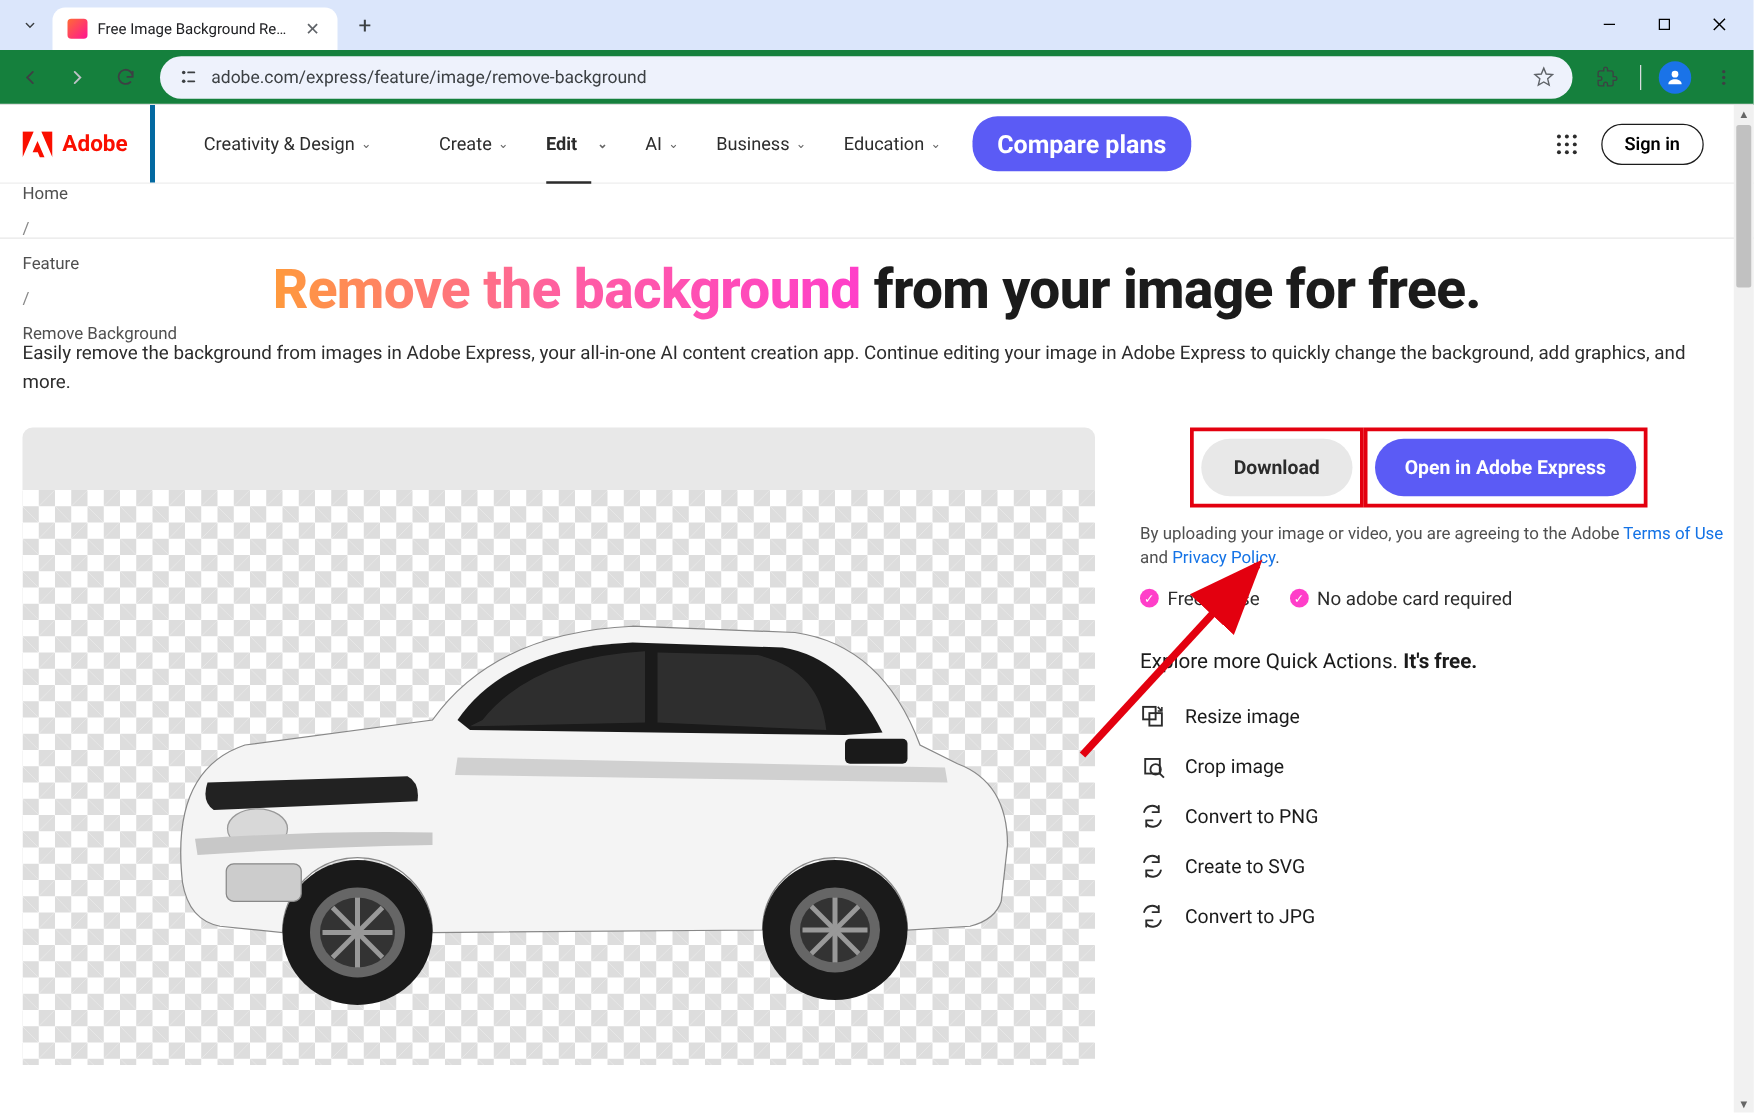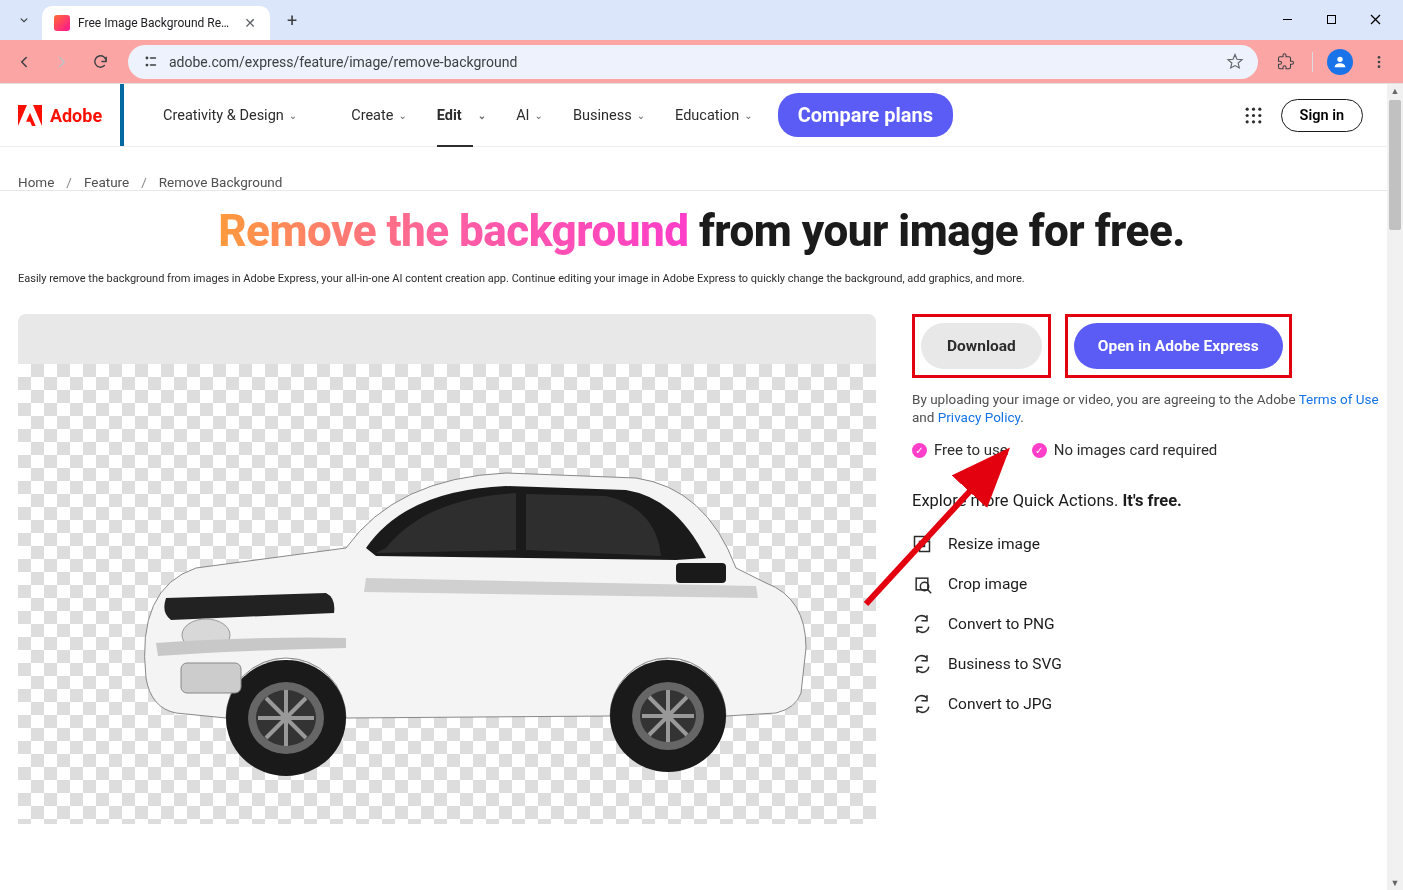--- a/index.html
+++ b/index.html
@@ -9,21 +9,21 @@
 .browser-top { background: #dbe6fb; height: 40px; display: flex; align-items: flex-end; padding: 0 6px; }
 .dropdown-btn { width: 28px; height: 28px; display: flex; align-items: center; justify-content: center; margin: 0 4px 6px 4px; border-radius: 6px; }
 .tab { background: #fff; height: 34px; border-radius: 10px 10px 0 0; display: flex; align-items: center; padding: 0 12px; width: 228px; gap: 8px; }
 .favicon { width: 16px; height: 16px; border-radius: 3px; background: linear-gradient(135deg,#ff6b35,#ff1493); flex-shrink: 0; }
 .tab-title { font-size: 12px; color: #202124; white-space: nowrap; overflow: hidden; text-overflow: ellipsis; flex: 1; }
 .tab-close { width: 16px; height: 16px; display: flex; align-items: center; justify-content: center; color: #5f6368; font-size: 14px; }
 .new-tab { width: 28px; height: 28px; display: flex; align-items: center; justify-content: center; margin: 0 0 6px 8px; font-size: 18px; color: #3c4043; }
 .window-controls { margin-left: auto; display: flex; gap: 0; padding-bottom: 6px; }
 .win-btn { width: 44px; height: 30px; display: flex; align-items: center; justify-content: center; color: #202124; }
 
-.browser-toolbar { background: #fca5a5; height: 44px; display: flex; align-items: center; padding: 0 8px; gap: 6px; border-bottom: 1px solid #e0e0e0; }
+.browser-toolbar { background: #15803d; height: 44px; display: flex; align-items: center; padding: 0 8px; gap: 6px; border-bottom: 1px solid #e0e0e0; }
 .nav-btn { width: 32px; height: 32px; display: flex; align-items: center; justify-content: center; border-radius: 50%; color: #3c4043; }
 .nav-btn.disabled { color: #bdc1c6; }
 .url-bar { flex: 1; height: 34px; background: #eef2fc; border-radius: 17px; display: flex; align-items: center; padding: 0 14px; gap: 10px; margin: 0 6px; }
 .url-icon { display: flex; align-items: center; justify-content: center; }
 .url-text { font-size: 14px; color: #3c4043; flex: 1; }
 .toolbar-icon { width: 32px; height: 32px; display: flex; align-items: center; justify-content: center; color: #3c4043; }
 .profile-icon { width: 26px; height: 26px; border-radius: 50%; background: #1a73e8; display: flex; align-items: center; justify-content: center; margin: 0 4px; }
 .divider-v { width: 1px; height: 20px; background: #dadce0; margin: 0 4px; }
 
 
@@ -38,40 +38,40 @@
 .nav-cell { flex: 0 0 auto; padding: 0 24px; display: flex; align-items: center; height: 100%; border-left: 4px solid #0369a1; }
 .nav-item { padding: 0 15px; height: 63px; display: flex; align-items: center; gap: 5px; font-size: 14.5px; color: #2c2c2c; cursor: pointer; position: relative; }
 .nav-item.active { font-weight: 700; gap: 16px; }
 .nav-item.active::after { content: ""; position: absolute; left: 15px; right: 28px; bottom: 0; height: 2px; background: #2c2c2c; }
 .chev { font-size: 10px; color: #666; }
 .compare-btn { background: #5b5bf5; color: #fff; font-weight: 700; font-size: 20px; padding: 10px 20px; border-radius: 20px; margin-left: 10px; }
 .header-spacer { flex: 1; }
 .apps-icon { display: flex; align-items: center; justify-content: center; margin-right: 18px; cursor: pointer; }
 .signin-btn { border: 1.5px solid #1b1b1b; border-radius: 18px; padding: 7px 18px; font-size: 14.5px; font-weight: 600; margin-right: 40px; cursor: pointer; }
 
-.breadcrumb { height: 44px; display: flex; align-items: flex-end; padding: 0 18px; gap: 12px; font-size: 13.5px; color: #505050; border-bottom: 1px solid #e8e8e8; }
+.breadcrumb { height: 44px; display: flex; align-items: flex-start; padding: 0 18px; gap: 12px; font-size: 13.5px; color: #505050; border-bottom: 1px solid #e8e8e8; flex-direction: column; }
 .crumb { color: #505050; }
 .crumb-sep { color: #888; }
 
 .hero { padding: 14px 18px 0 18px; }
 .hero-title { text-align: center; font-size: 44px; font-weight: 800; color: #1b1b1b; letter-spacing: -0.5px; margin-bottom: 14px; }
 .gradient-text { background: linear-gradient(90deg, #ff9a3c 0%, #ff5ea3 50%, #ff3ec9 100%); -webkit-background-clip: text; background-clip: text; color: transparent; }
-.hero-sub { font-size: 11px; color: #2c2c2c; margin-bottom: 26px; line-height: 1.5; }
+.hero-sub { font-size: 15px; color: #2c2c2c; margin-bottom: 26px; line-height: 1.5; }
 
 .main-row { display: flex; gap: 36px; padding: 0 18px 40px 18px; }
 .preview-pane { flex: 0 0 858px; }
 .preview-top-bar { height: 50px; background: #e8e8e8; border-radius: 8px 8px 0 0; }
 .preview-img { height: 460px; position: relative; background-color: #fff; background-image:
   linear-gradient(45deg,#ddd 25%,transparent 25%),linear-gradient(-45deg,#ddd 25%,transparent 25%),
   linear-gradient(45deg,transparent 75%,#ddd 75%),linear-gradient(-45deg,transparent 75%,#ddd 75%);
   background-size: 26px 26px; background-position: 0 0,0 13px,13px -13px,-13px 0; }
 .car { position: absolute; left: 48px; top: 34px; width: 760px; height: 420px; }
 
 .side-pane { flex: 1; }
-.btn-row { display: flex; gap: 14px; margin-bottom: 12px; }
+.btn-row { display: flex; margin-bottom: 12px; margin-left: 40px; }
 .highlight-box { border: 3px solid #e3000f; padding: 6px; }
 .download-btn { background: #e8e8e8; color: #2c2c2c; font-weight: 700; font-size: 15.5px; padding: 14px 26px; border-radius: 24px; }
 .open-btn { background: #5b5bf5; color: #fff; font-weight: 700; font-size: 15.5px; padding: 14px 24px; border-radius: 24px; white-space: nowrap; }
 .disclaimer { font-size: 13.5px; color: #505050; line-height: 1.4; margin-bottom: 14px; }
 .link { color: #1473e6; }
 .perks { display: flex; gap: 24px; margin-bottom: 32px; }
 .perk { display: flex; align-items: center; gap: 7px; font-size: 15px; color: #2c2c2c; }
 .perk-icon { width: 15px; height: 15px; border-radius: 50%; background: #ff3ec9; display: flex; align-items: center; justify-content: center; color: #fff; font-size: 10px; flex-shrink: 0; }
 .explore { font-size: 16.5px; color: #1b1b1b; margin-bottom: 24px; }
 .explore strong { font-weight: 700; }
@@ -295,21 +295,21 @@
       <p class="disclaimer">
         <span>By uploading your image or video, you are agreeing to the Adobe </span><span class="link">Terms of Use</span><span> and </span><span class="link">Privacy Policy</span><span>.</span>
       </p>
       <div class="perks">
         <div class="perk">
             <span class="perk-icon">✓</span>
             <span>Free to use</span>
           </div>
         <div class="perk">
             <span class="perk-icon">✓</span>
-            <span>No images card required</span>
+            <span>No adobe card required</span>
           </div>
       </div>
       <p class="explore">
         <span>Explore more Quick Actions. </span><strong>It's free.</strong>
       </p>
       <div class="qa-list">
         <div class="qa-item">
           <span class="qa-icon">
               <svg width="20" height="20" viewBox="0 0 24 24">
                 <rect x="3" y="3" width="12" height="12" stroke="#2c2c2c" stroke-width="1.8" fill="none"></rect>
@@ -336,21 +336,21 @@
               </svg>
             </span>
           <span>Convert to PNG</span>
         </div>
         <div class="qa-item">
           <span class="qa-icon">
               <svg width="20" height="20" viewBox="0 0 24 24">
                 <path d="M4 8a8 8 0 0 1 14-3M20 16a8 8 0 0 1-14 3M18 2v6h-6M6 22v-6h6" stroke="#2c2c2c" stroke-width="1.8" fill="none" stroke-linecap="round"></path>
               </svg>
             </span>
-          <span>Business to SVG</span>
+          <span>Create to SVG</span>
         </div>
         <div class="qa-item">
           <span class="qa-icon">
               <svg width="20" height="20" viewBox="0 0 24 24">
                 <path d="M4 8a8 8 0 0 1 14-3M20 16a8 8 0 0 1-14 3M18 2v6h-6M6 22v-6h6" stroke="#2c2c2c" stroke-width="1.8" fill="none" stroke-linecap="round"></path>
               </svg>
             </span>
           <span>Convert to JPG</span>
         </div>
       </div>

